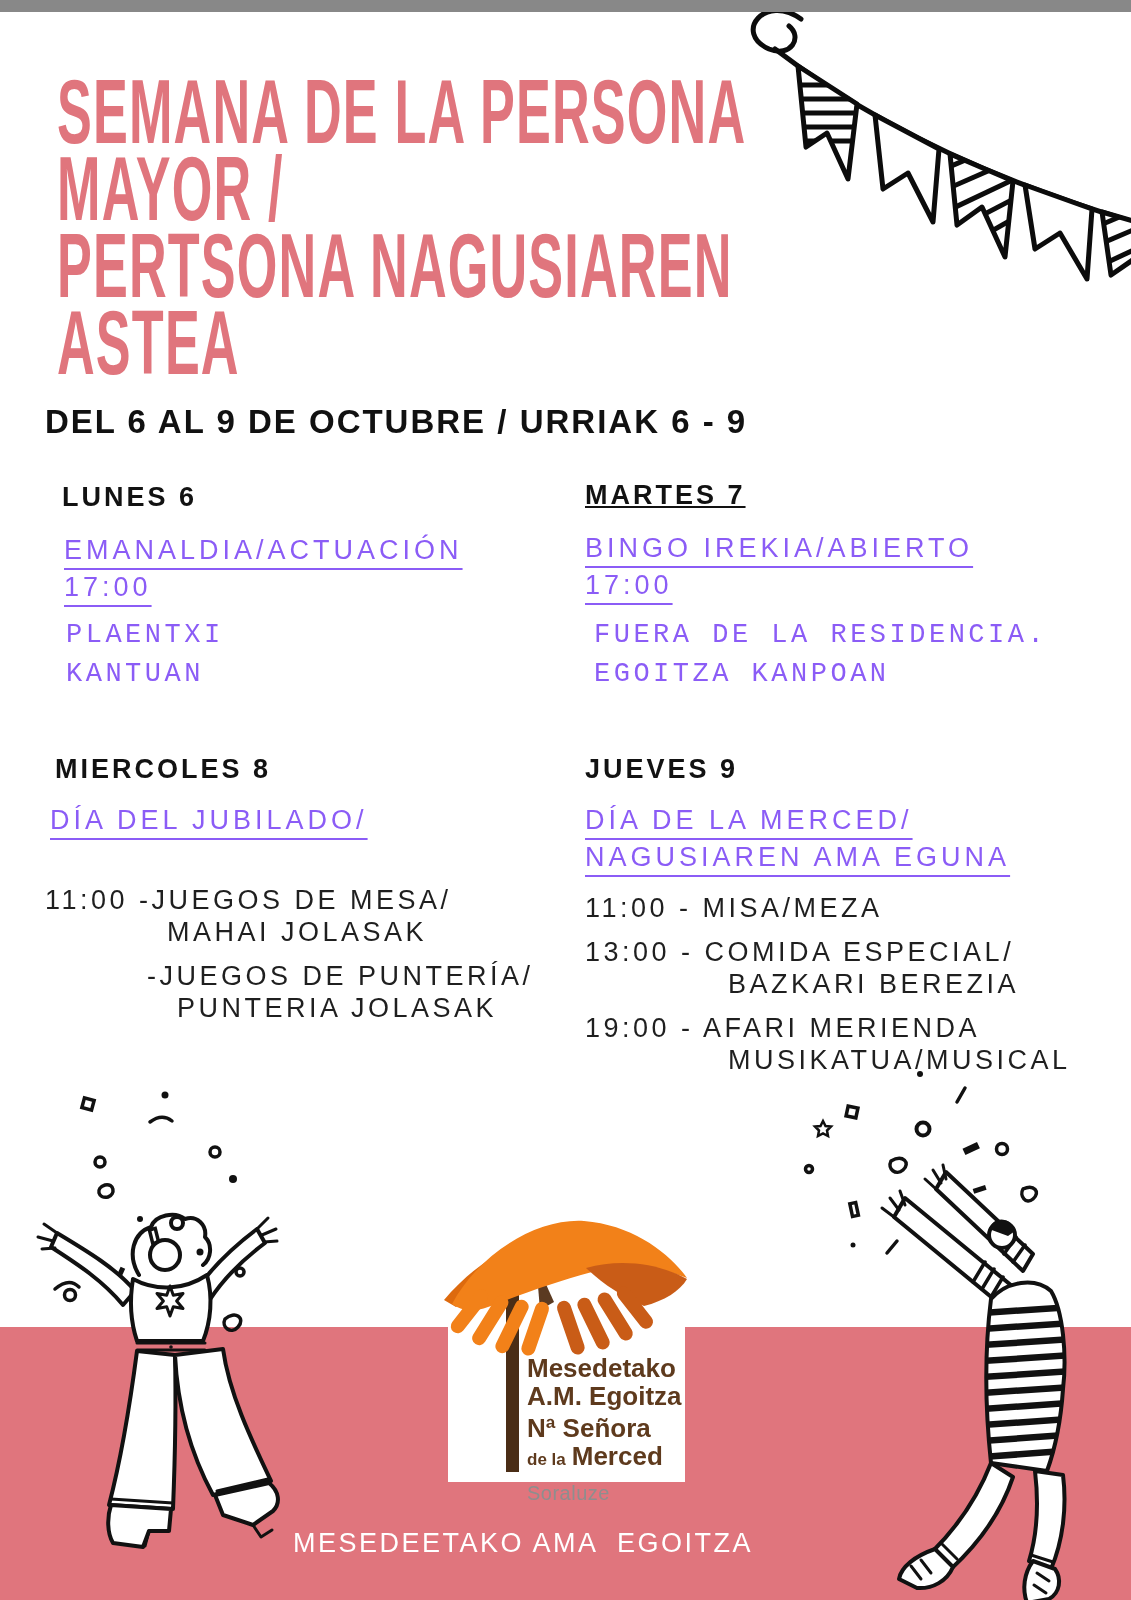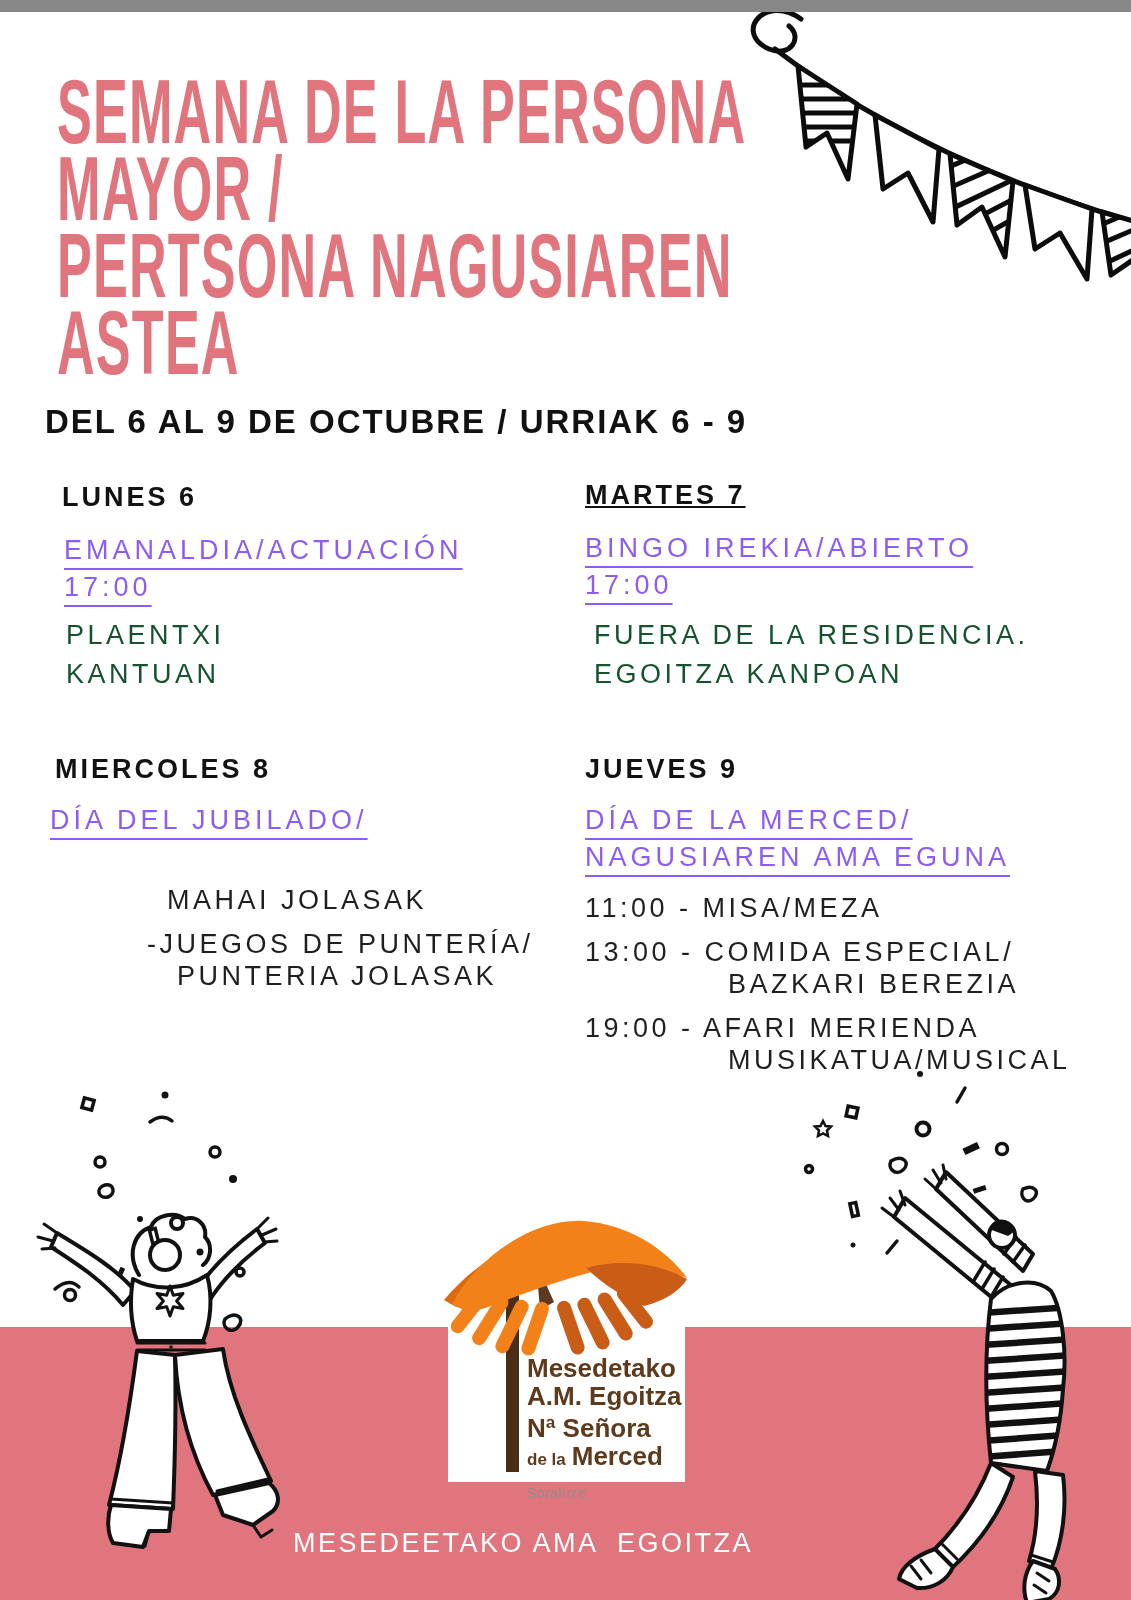--- a/index.html
+++ b/index.html
@@ -11,21 +11,21 @@
   
   .title{position:absolute; left:57px; top:62px; color:#e0757d; font-weight:bold;
          font-size:90px; line-height:77px; white-space:nowrap;}
   .title span{display:block; transform:scaleX(0.58); transform-origin:0 50%; letter-spacing:2px;}
   .subtitle{position:absolute; left:45px; top:391px; font-size:33px; font-weight:bold;
             letter-spacing:2px; white-space:nowrap; color:#111;}
   
   .day{position:absolute; font-size:27px; font-weight:bold; letter-spacing:3px; color:#121212; white-space:nowrap;}
   .event{position:absolute; font-size:27px; letter-spacing:4px; line-height:37px; color:#8b5cf6; white-space:nowrap;}
   .event span{display:block; text-decoration:underline; text-underline-offset:9px; text-decoration-thickness:2px;}
-  .detail{position:absolute; font-size:27px; letter-spacing:3.5px; line-height:39px; color:#14532d; white-space:nowrap;}
+  .detail{position:absolute; font-size:27px; letter-spacing:3.5px; line-height:39px; color:#8b5cf6; white-space:nowrap;font-family:Liberation Mono, monospace;}
   .detail span{display:block;}
   .sched{position:absolute; font-size:27px; letter-spacing:3.5px; line-height:32px; color:#1f1f1f; white-space:nowrap;}
   .sched span{display:block;}
   .sched .ind1{padding-left:122px;}
   .sched .ind2{padding-left:102px;}
   .sched .ind3{padding-left:132px;}
   .sched .ind4{padding-left:143px;}
   .sched .gap{margin-top:12px;}
   
   .band{position:absolute; left:0; top:1315px; width:1131px; height:285px; background:#e0757d;}
@@ -35,21 +35,21 @@
   .bunting{position:absolute; left:705px; top:-5px; width:426px; height:300px;}
   .dancer-left{position:absolute; left:25px; top:1055px; width:315px; height:505px;}
   .dancer-right{position:absolute; left:795px; top:1045px; width:336px; height:555px;}
   .logo-mark{position:absolute; left:438px; top:1192px; width:254px; height:282px;}
   
   .logo-text{position:absolute; left:527px; top:1342px; width:170px; color:#5e3a1d; line-height:28px;}
   .logo-text .l{font-size:26px; font-weight:bold; display:block;}
   .logo-text .l3{margin-top:4px;}
   .logo-text .l4 .small{font-size:17px; font-weight:bold;}
   .logo-text .l4 .big{font-size:26px; font-weight:bold; margin-left:6px;}
-  .logo-text .l5{font-size:14px; font-weight:normal; color:#8e8e8e; display:block; margin-top:5px; letter-spacing:0.5px;}
+  .logo-text .l5{font-size:20px; font-weight:normal; color:#8e8e8e; display:block; margin-top:5px; letter-spacing:0.5px;}
 </style>
 </head>
 <body>
 
 <div class="poster">
 
   <svg class="bunting" viewBox="0 0 426 300">
     <g fill="none" stroke="#0c0c0c" stroke-width="5" stroke-linecap="round" stroke-linejoin="round">
       <path d="M 96,12 C 60,-14 28,26 64,42 C 86,51 98,30 84,19"></path>
       <path d="M 70,42 Q 210,150 426,214"></path>
@@ -118,20 +118,21 @@
   <div class="detail" style="left:594px; top:604px;">
     <span>FUERA DE LA RESIDENCIA.</span>
     <span>EGOITZA KANPOAN</span>
   </div>
 
   <div class="day" style="left:55px; top:742px;">MIERCOLES 8</div>
   <div class="event" style="left:50px; top:790px;">
     <span>DÍA DEL JUBILADO/</span>
   </div>
   <div class="sched" style="left:45px; top:872px;">
+    <span>11:00 -JUEGOS DE MESA/</span>
     <span class="ind1">MAHAI JOLASAK</span>
     <span class="ind2 gap">-JUEGOS DE PUNTERÍA/</span>
     <span class="ind3">PUNTERIA JOLASAK</span>
   </div>
 
   <div class="day" style="left:585px; top:742px;">JUEVES 9</div>
   <div class="event" style="left:585px; top:790px;">
     <span>DÍA DE LA MERCED/</span>
     <span>NAGUSIAREN AMA EGUNA</span>
   </div>

